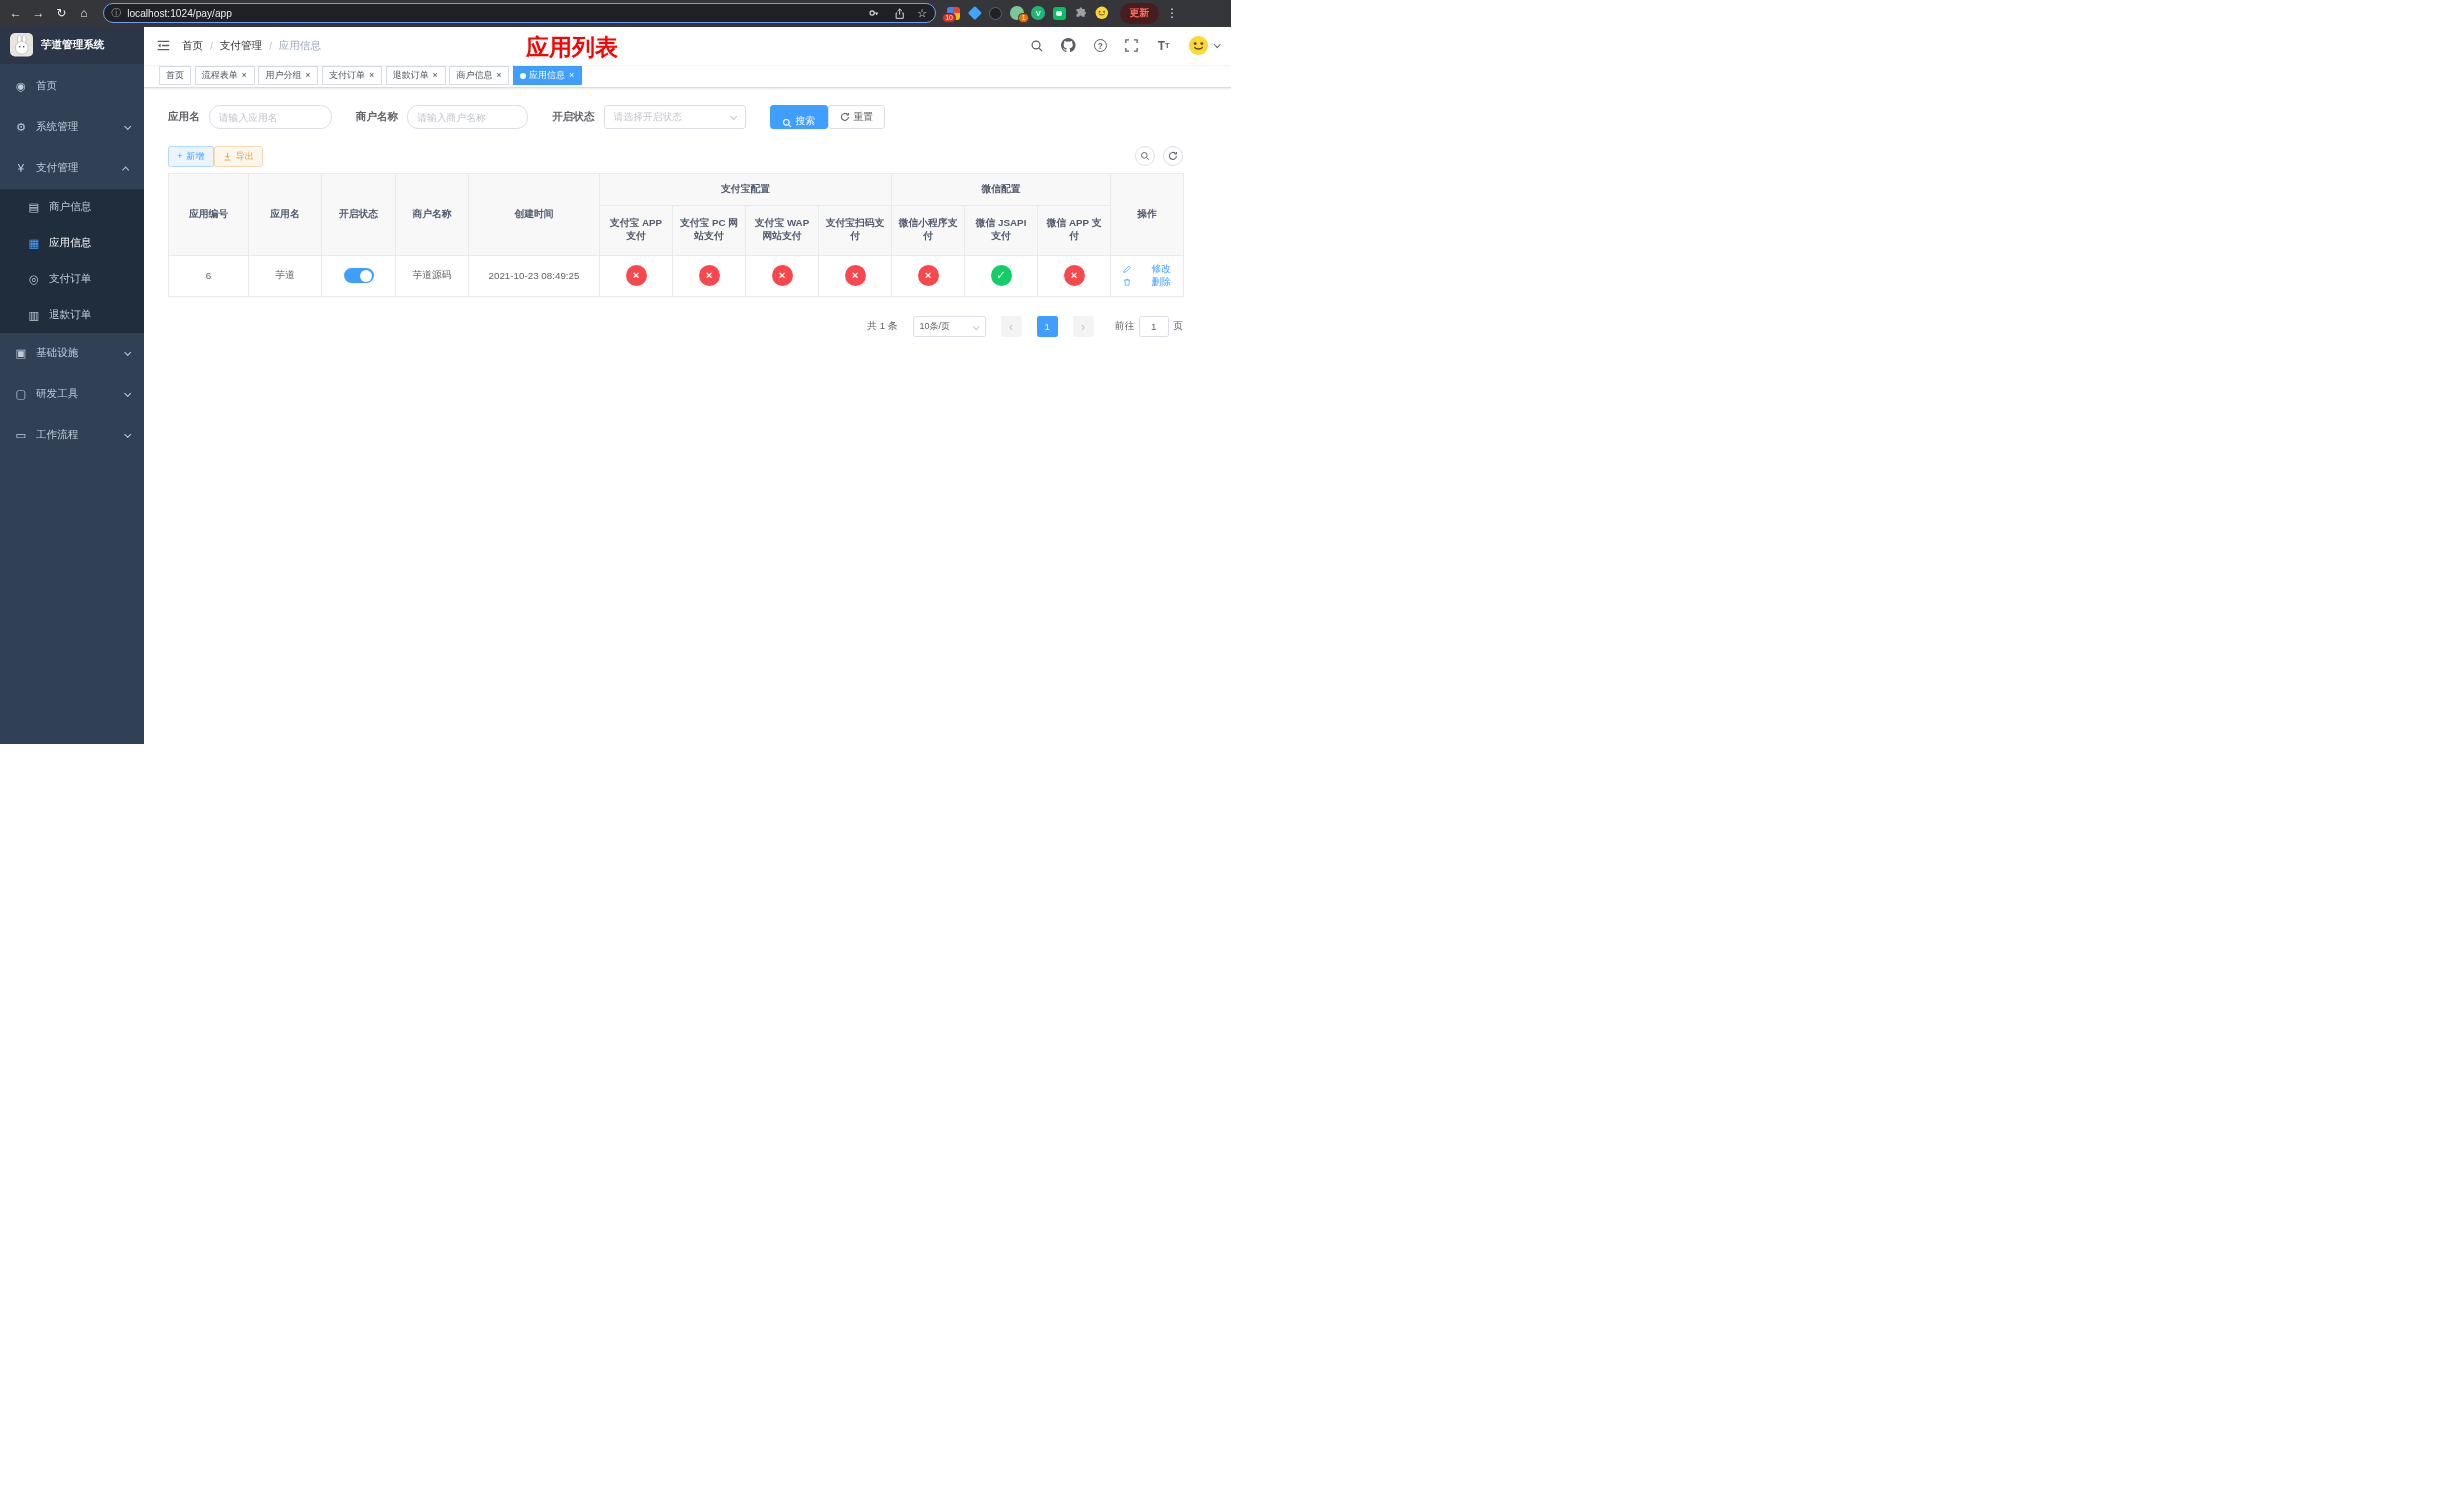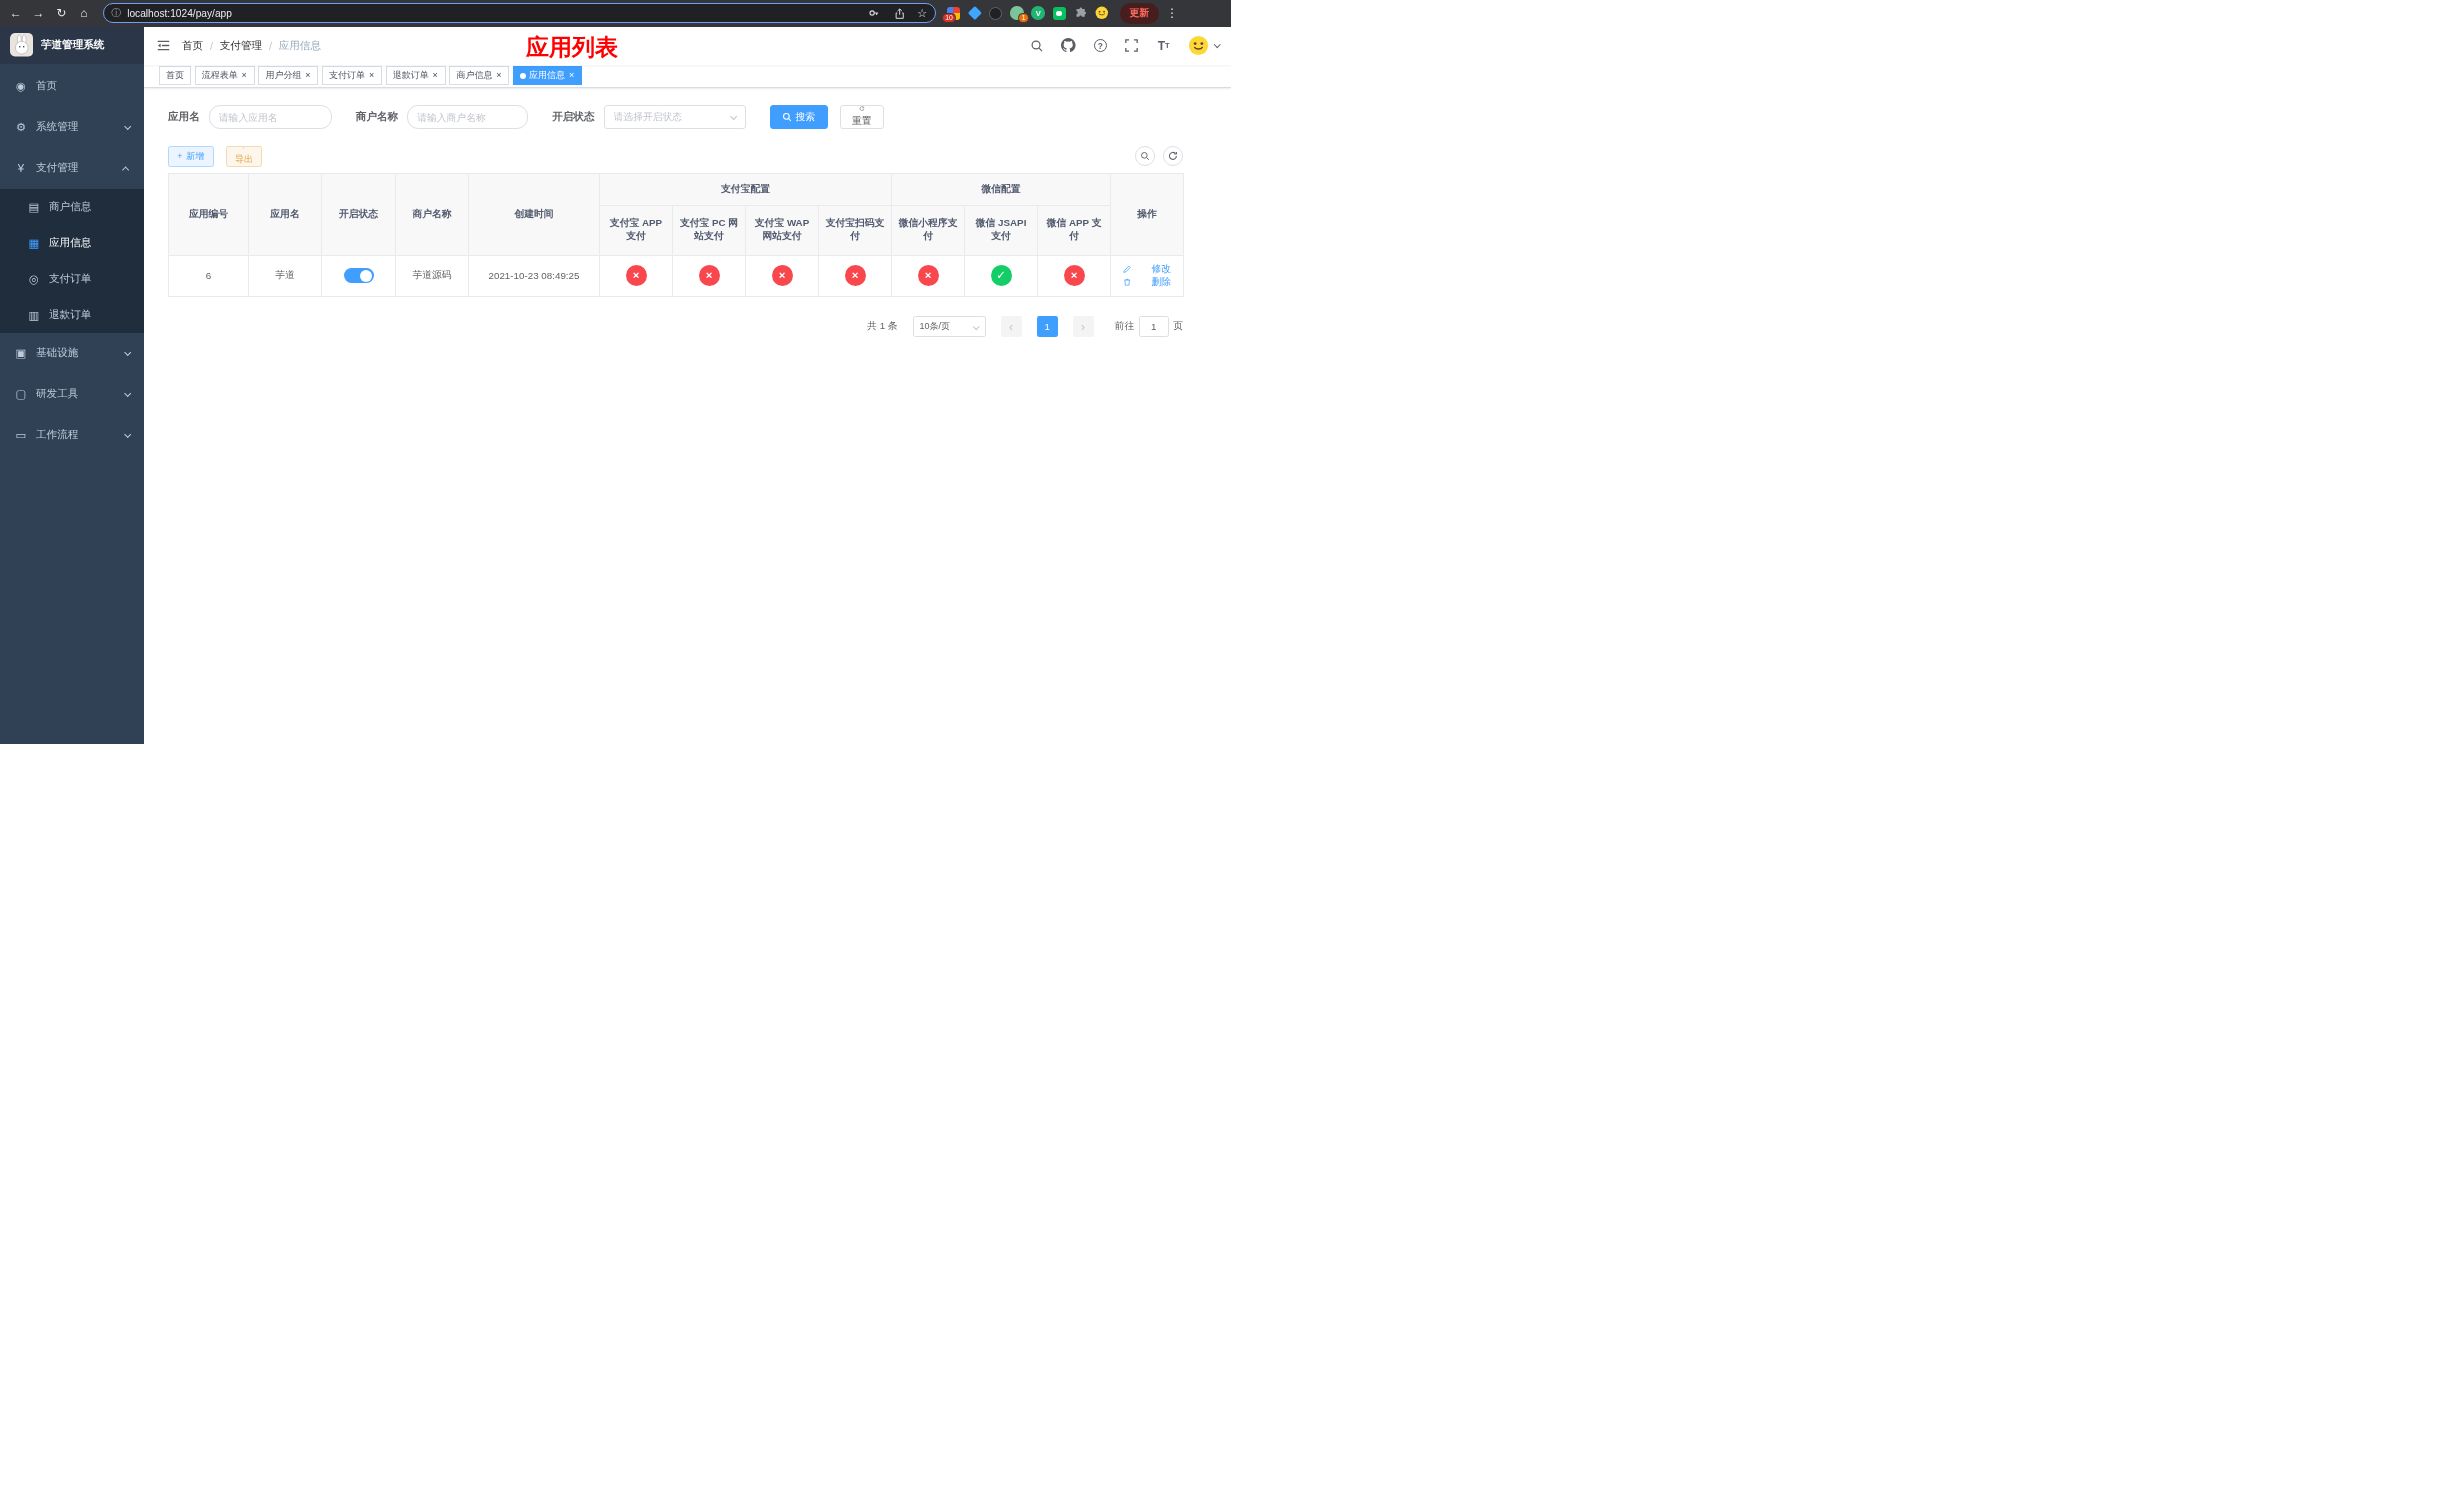--- a/index.html
+++ b/index.html
@@ -91,22 +91,22 @@
   .f-label { font-size:10.6px; font-weight:bold; color:#606266; margin-right:9px; white-space:nowrap; }
   .f-input { width:123px; height:24px; border:0.8px solid #dcdfe6; border-radius:11px; padding:0 9px; font-size:9.8px;
     color:#606266; font-family:inherit; }
   .f-input::placeholder { color:#c0c4cc; }
   .f-select { width:142px; height:24px; border:0.8px solid #dcdfe6; border-radius:3px; padding:0 19.7px 0 9px;
     font-size:9.8px; color:#c0c4cc; display:flex; align-items:center; position:relative; cursor:pointer; }
   .f-select .caret { position:absolute; right:8.3px; top:8.3px; width:5.3px; height:5.3px; border:solid #c0c4cc;
     border-width:0 1px 1px 0; transform:rotate(45deg); }
   .btn { height:24px; border-radius:3px; font-size:9.8px; padding:0 11.4px; cursor:pointer; border:0.8px solid #dcdfe6;
     background:#fff; color:#606266; display:inline-flex; align-items:center; gap:3.8px; font-family:inherit; }
-  .btn.primary { background:#409eff; border-color:#409eff; color:#fff; }
-  .btn + .btn { margin-left:12px;flex-direction:column; }
+  .btn.primary { background:#409eff; border-color:#409eff; color:#fff;align-items:flex-end; }
+  .btn + .btn { margin-left:0; }
 
   .toolbar { margin-top:16.7px; display:flex; align-items:center; }
   .btn.mini { height:21px; font-size:9px; padding:0 8.3px; border-radius:2.3px; }
   .btn.plain-primary { background:#ecf5ff; border-color:#b3d8ff; color:#409eff; }
   .btn.plain-warning { background:#fdf6ec; border-color:#f5dab1; color:#e6a23c; }
   .toolbar-right { margin-left:auto; display:flex; gap:7.6px; }
   .circle-btn { width:20.4px; height:20.4px; border-radius:50%; border:0.8px solid #dcdfe6; background:#fff; color:#606266;
     display:flex; align-items:center; justify-content:center; cursor:pointer; }
 
   

